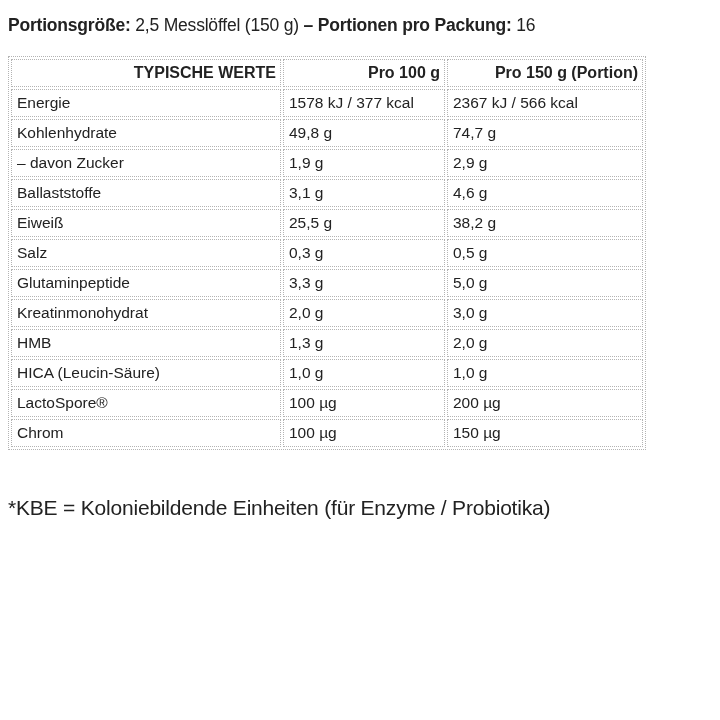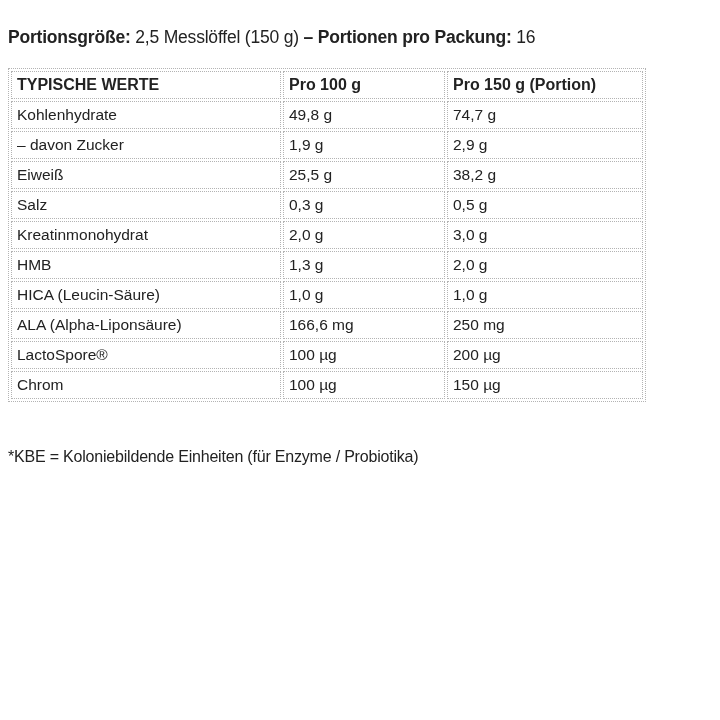--- a/index.html
+++ b/index.html
@@ -9,21 +9,21 @@
     background: #ffffff;
   }
   body {
     width: 720px;
     height: 720px;
     font-family: "Liberation Sans", sans-serif;
     color: #222222;
     overflow: hidden;
   }
   .serving-line {
-    margin: 26px 0 0 8px;
+    margin: 14px 0 0 8px;
     font-size: 17.5px;
     line-height: 22px;
     letter-spacing: -0.2px;
     white-space: nowrap;
   }
   .serving-line .b { font-weight: bold; }
   table.nutrition {
     border-collapse: separate;
     border-spacing: 2px;
     border: 1px dotted #b3b3b3;
@@ -36,29 +36,29 @@
     height: 28px;
     font-size: 15.5px;
     padding: 1px 4px 1px 5px;
     overflow: hidden;
     white-space: nowrap;
     vertical-align: middle;
     background: #ffffff;
   }
   table.nutrition th {
     font-weight: bold;
-    text-align: left;
+    text-align: right;
     font-size: 16px;
   }
   col.c1 { width: 270px; }
   col.c2 { width: 162px; }
   col.c3 { width: 196px; }
   .footnote {
     margin: 46px 0 4px 8px;
-    font-size: 16px;
+    font-size: 21px;
     letter-spacing: -0.2px;
     white-space: nowrap;
   }
 </style>
 </head>
 <body>
 
 <div class="serving-line">
   <span class="b">Portionsgröße:</span><span> 2,5 Messlöffel (150 g) </span><span class="b">– Portionen pro Packung:</span><span> 16</span>
 </div>
@@ -70,73 +70,83 @@
       <col class="c3">
   </colgroup>
   <thead>
     <tr>
       <th>TYPISCHE WERTE</th>
       <th>Pro 100 g</th>
       <th>Pro 150 g (Portion)</th>
     </tr>
   </thead>
   <tbody>
+  <tr>
+    <td>Energie</td>
+    <td>1578 kJ / 377 kcal</td>
+    <td>2367 kJ / 566 kcal</td>
+  </tr>
 
 
 
   <tr>
     <td>Kohlenhydrate</td>
     <td>49,8 g</td>
     <td>74,7 g</td>
   </tr>
 
   <tr>
     <td>– davon Zucker</td>
     <td>1,9 g</td>
     <td>2,9 g</td>
   </tr>
 
+  <tr>
+    <td>Ballaststoffe</td>
+    <td>3,1 g</td>
+    <td>4,6 g</td>
+  </tr>
 
   <tr>
     <td>Eiweiß</td>
     <td>25,5 g</td>
     <td>38,2 g</td>
   </tr>
 
   <tr>
     <td>Salz</td>
     <td>0,3 g</td>
     <td>0,5 g</td>
   </tr>
 
 
+  <tr>
+    <td>Glutaminpeptide</td>
+    <td>3,3 g</td>
+    <td>5,0 g</td>
+  </tr>
 
   <tr>
     <td>Kreatinmonohydrat</td>
     <td>2,0 g</td>
     <td>3,0 g</td>
   </tr>
 
   <tr>
     <td>HMB</td>
     <td>1,3 g</td>
     <td>2,0 g</td>
   </tr>
 
   <tr>
     <td>HICA (Leucin-Säure)</td>
     <td>1,0 g</td>
     <td>1,0 g</td>
   </tr>
 
-  <tr>
-    <td>ALA (Alpha-Liponsäure)</td>
-    <td>166,6 mg</td>
-    <td>250 mg</td>
-  </tr>
 
 
   <tr>
     <td>LactoSpore®</td>
     <td>100 µg</td>
     <td>200 µg</td>
   </tr>
 
   <tr>
     <td>Chrom</td>

